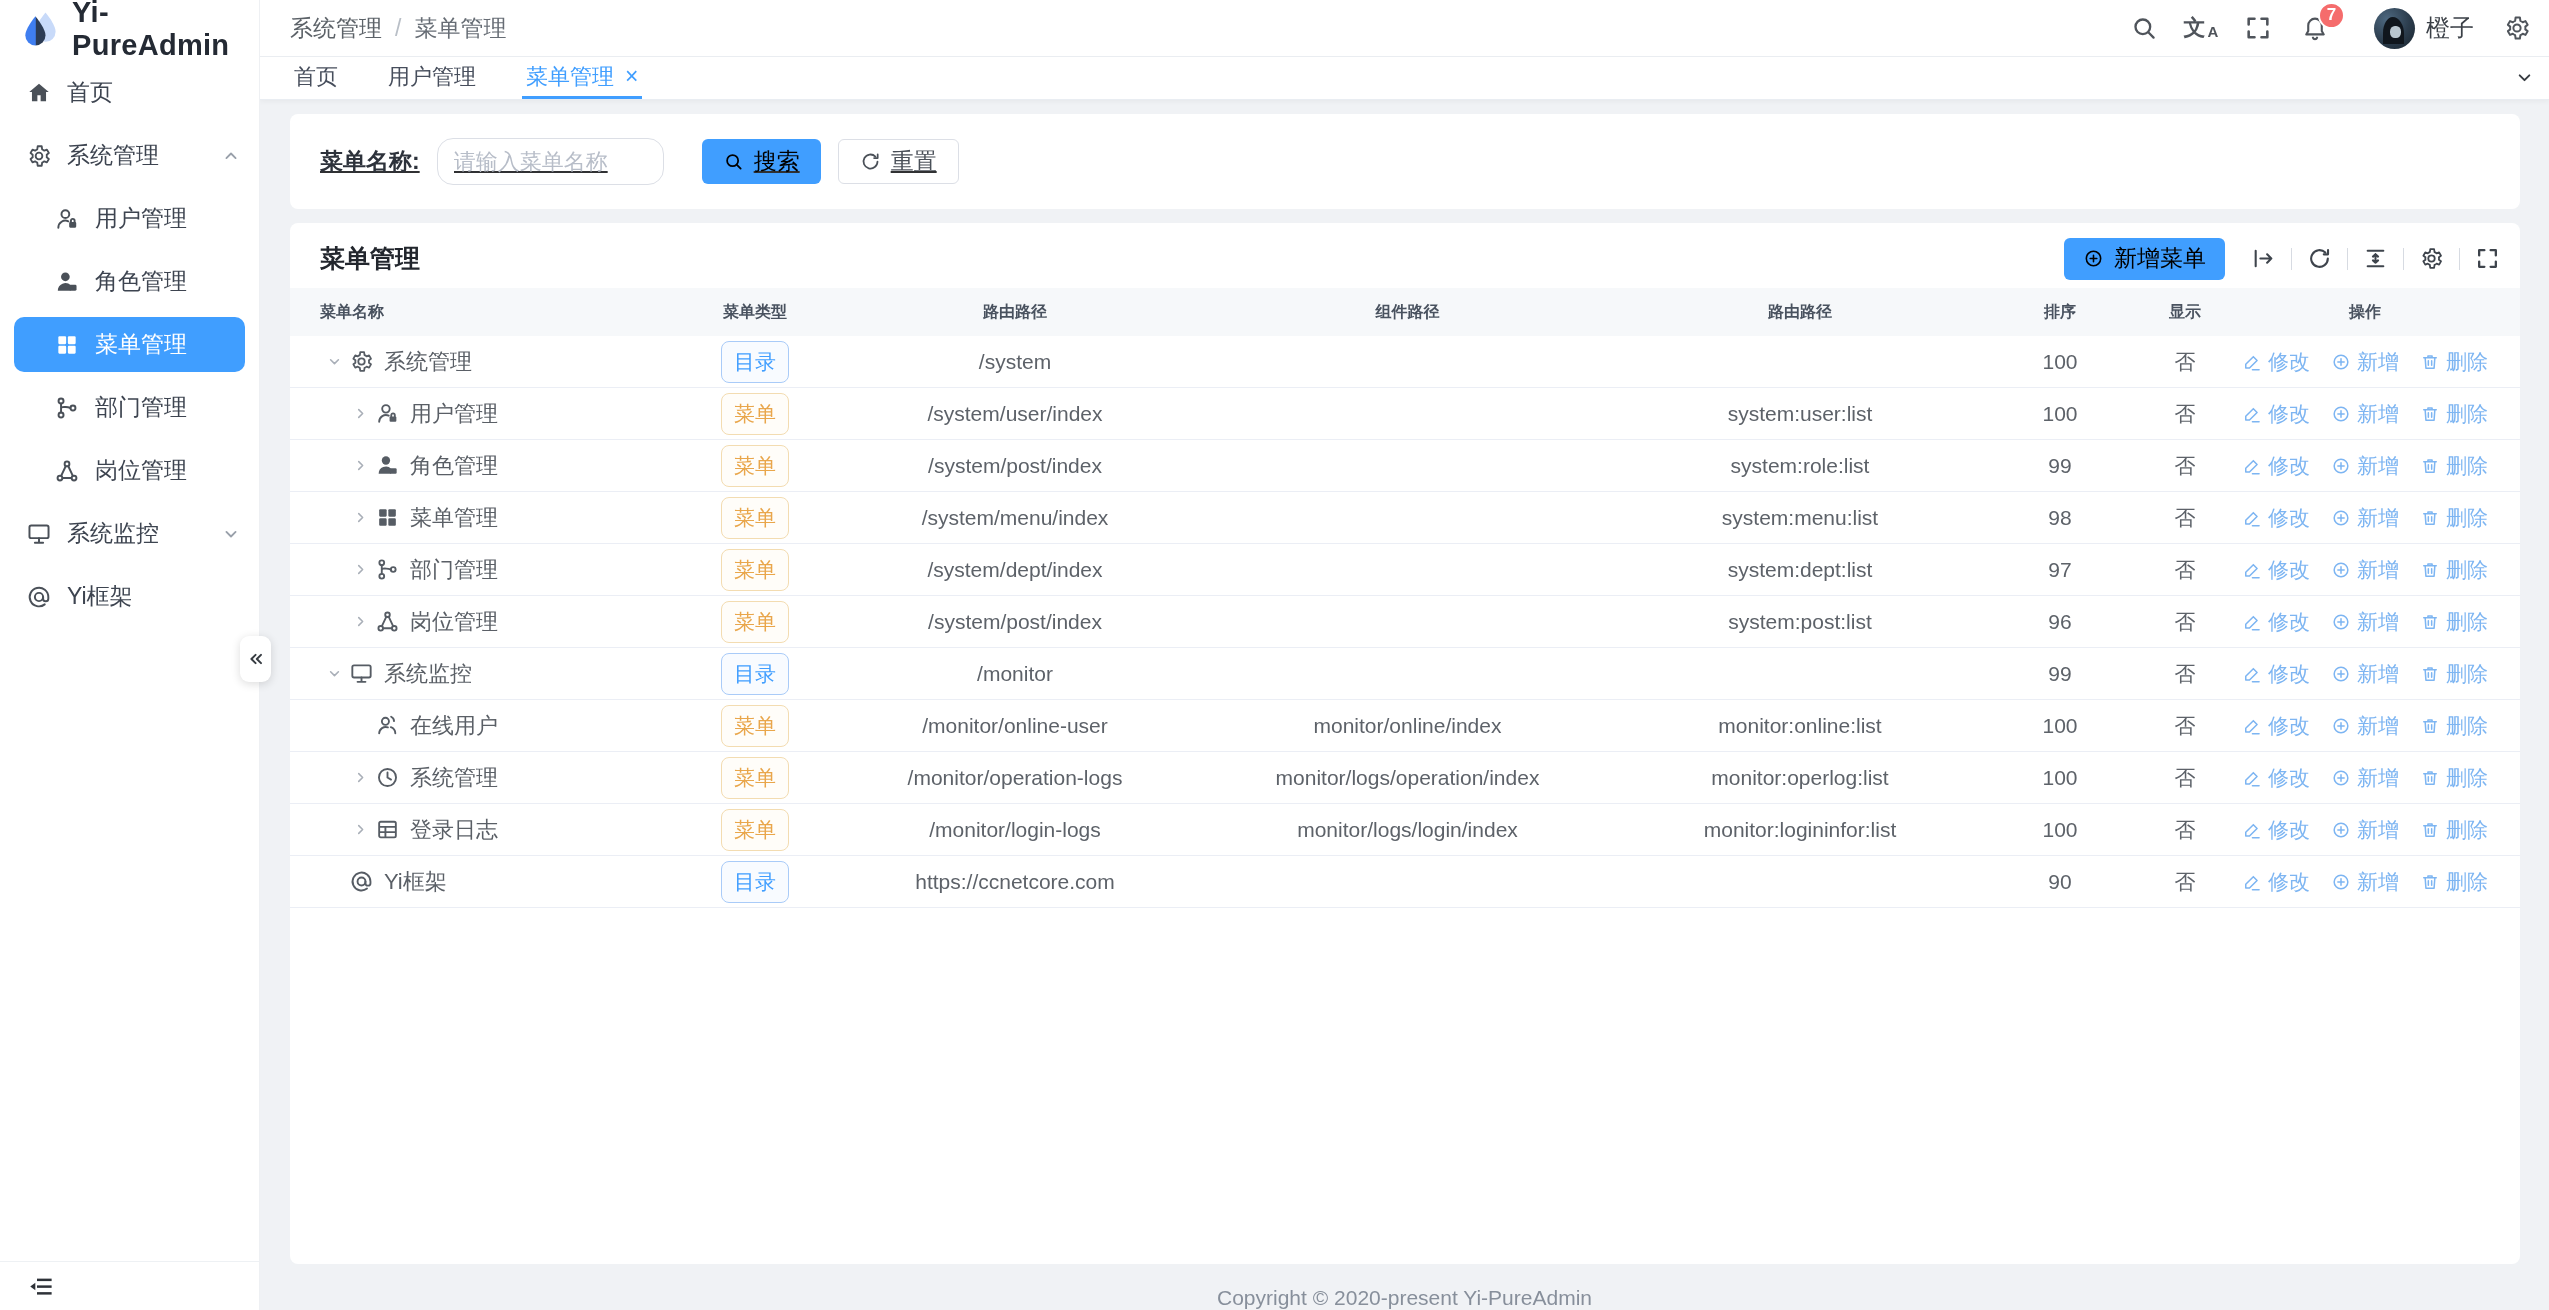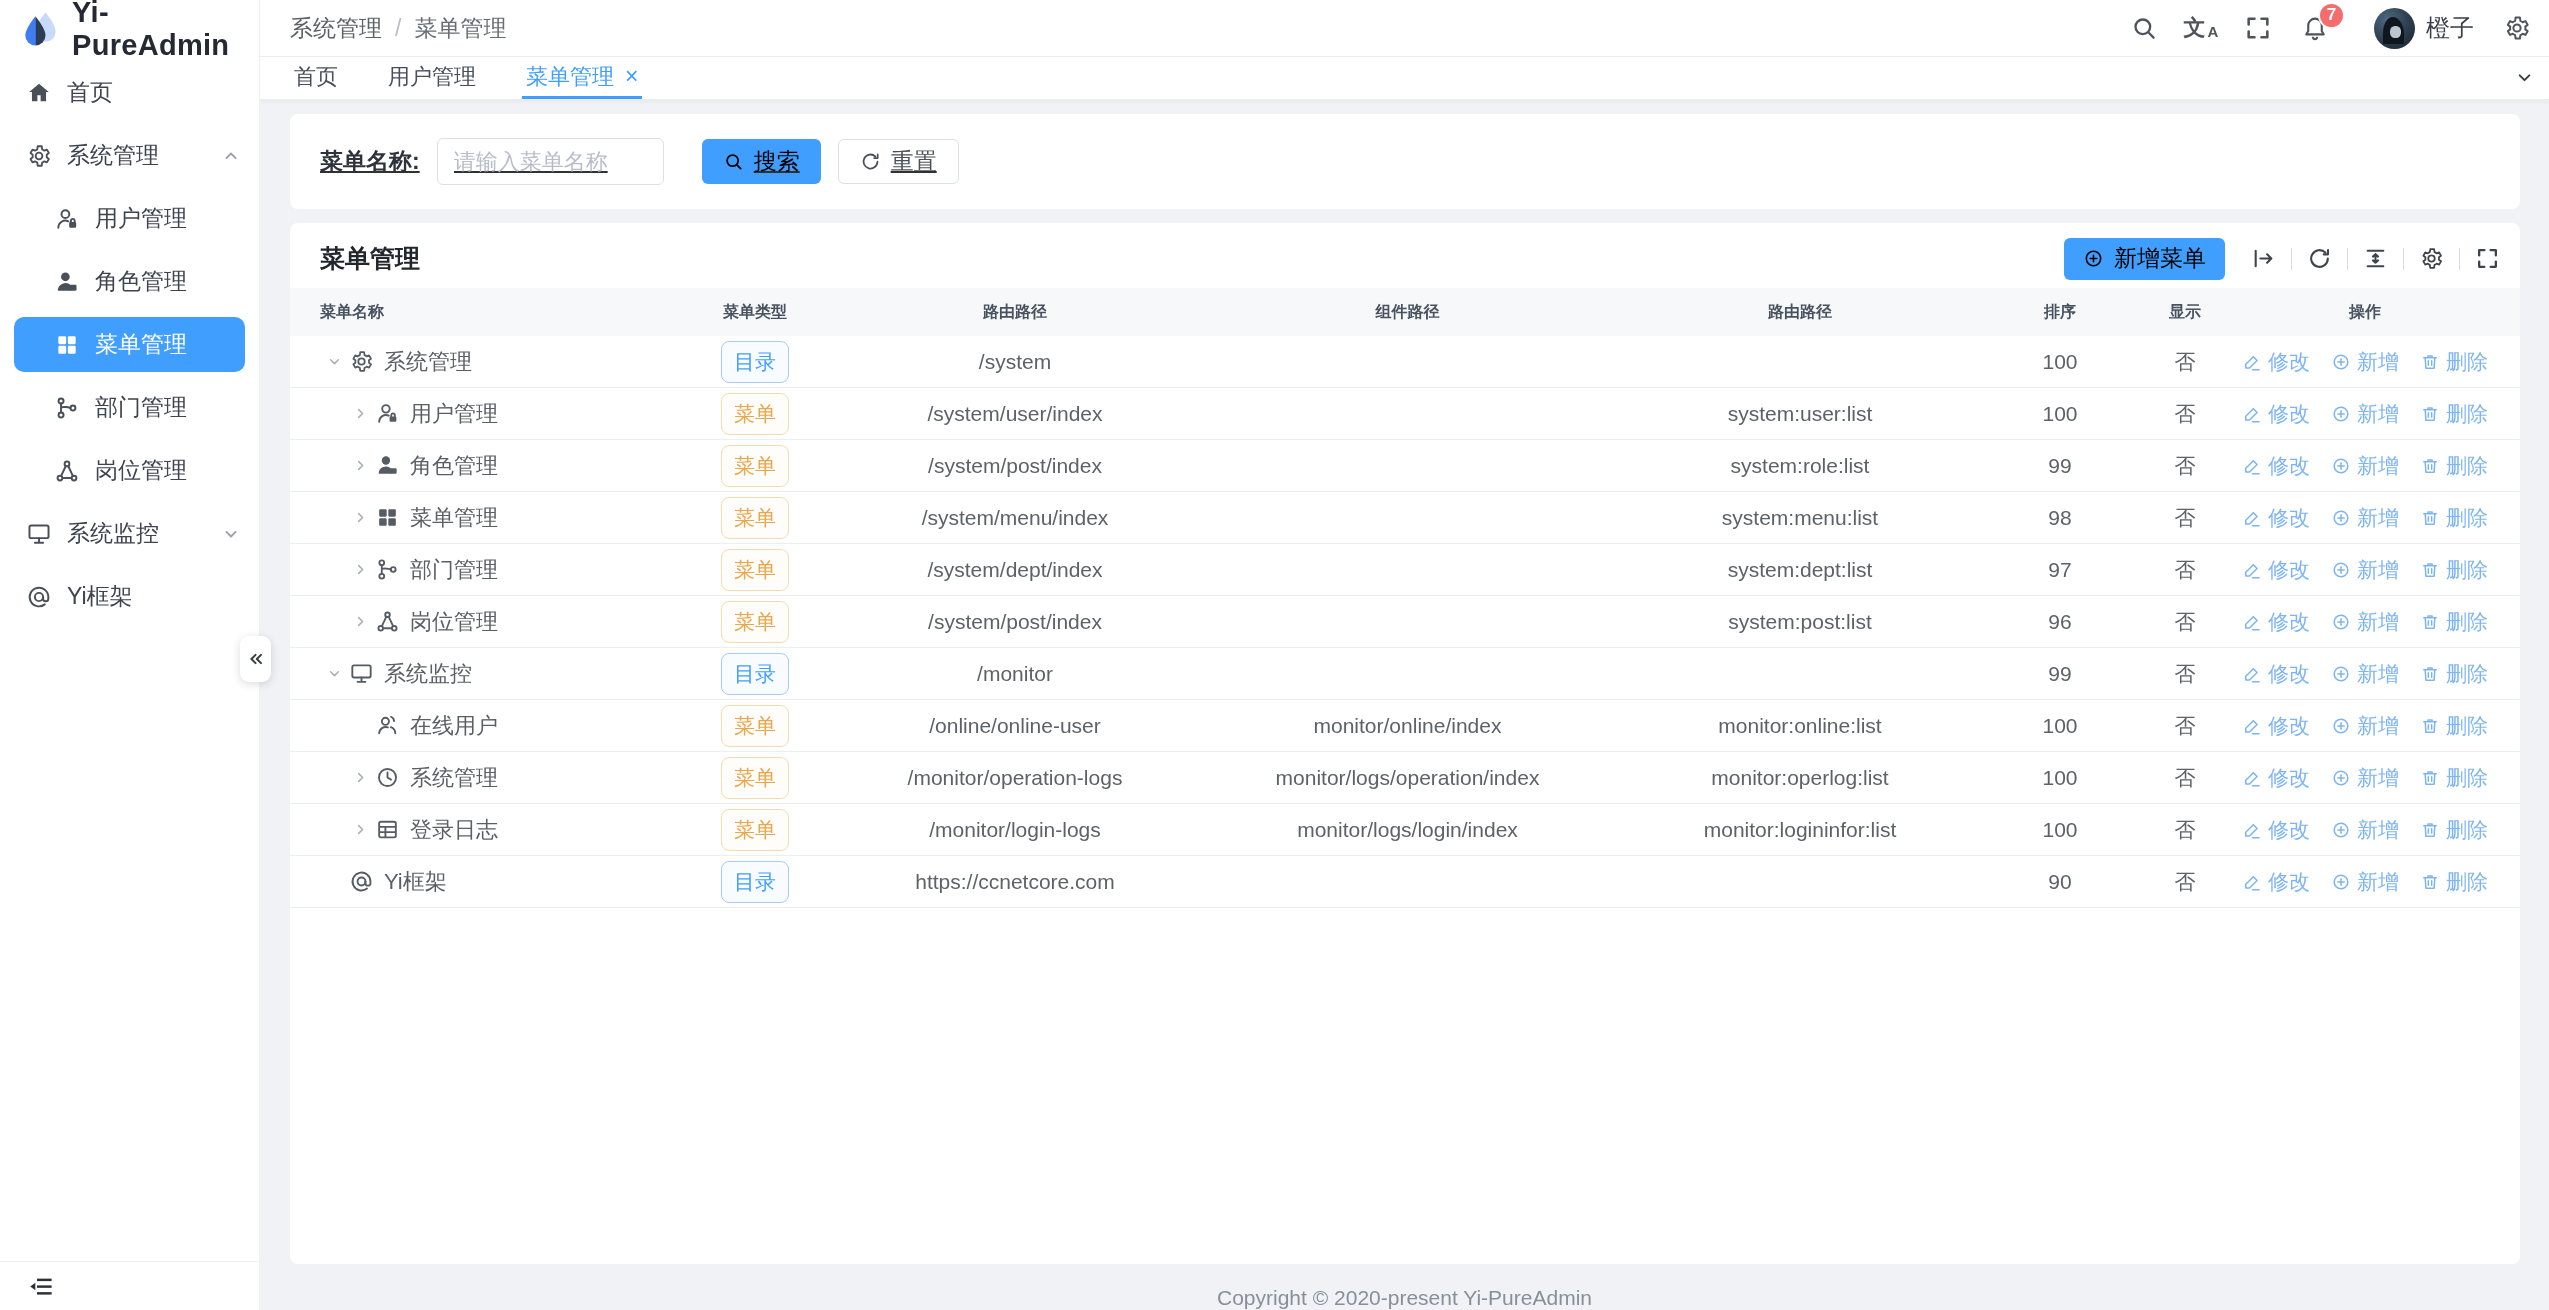--- a/index.html
+++ b/index.html
@@ -51,21 +51,21 @@
   .tab-bar{ height:43px; flex:none; background:#fff; display:flex; align-items:stretch; padding-left:30px; border-bottom:1px solid #e9edf2; box-shadow:0 2px 5px rgba(0,0,0,.04); position:relative;}
   .tab{ display:flex; align-items:center; font-size:22px; color:#474e5c; padding:0 4px; margin-right:42px; cursor:pointer; border-bottom:3px solid transparent;}
   .tab.active{ color:var(--primary,#409eff); border-bottom-color:var(--primary,#409eff);}
   .tab-close{ margin-left:11px; font-size:23px; line-height:1; color:var(--primary,#409eff);}
   .tabbar-chevron{ position:absolute; right:0; top:0; height:40px; width:50px; display:flex; align-items:center; justify-content:center; color:#363b41; cursor:pointer;}
   .tabbar-chevron [data-icon]{ width:21px; height:21px;}
 
   .content{ flex:1; min-height:0; display:flex; flex-direction:column; padding:14px 29px 0 30px;}
   .search-card{ flex:none; height:95px; background:#fff; border-radius:8px; display:flex; align-items:center; padding:0 30px;text-decoration:underline;}
   .search-label{ font-size:23px; font-weight:bold; color:#2d323b;}
-  .search-input{ width:227px; height:47px; margin-left:17px; border:1px solid #dcdfe6; border-radius:6px; padding:0 16px; font-size:22px; color:#4d535b; outline:none; background:#fff;}
+  .search-input{ width:227px; height:47px; margin-left:17px; border:1px solid #dcdfe6; border-radius:16px; padding:0 16px; font-size:22px; color:#4d535b; outline:none; background:#fff;}
   .search-input::placeholder{ color:#b7bdc8;}
   .btn{ height:45px; border:none; border-radius:6px; font-size:23px; font-family:inherit; display:inline-flex; align-items:center; gap:10px; padding:0 21px; cursor:pointer;}
   .btn [data-icon]{ width:21px; height:21px;}
   .btn-primary{ background:var(--primary,#409eff); color:#000000; margin-left:38px;}
   .btn-plain{ background:#fff; border:1px solid #dcdfe6; color:#4a5058; margin-left:17px;}
 
   .main-card{ flex:1; min-height:0; background:#fff; border-radius:8px; margin-top:14px; margin-bottom:3px; display:flex; flex-direction:column; overflow:hidden;}
   .card-header{ height:65px; flex:none; display:flex; align-items:center; padding:6px 20px 0 30px;}
   .card-title{ font-size:25px; font-weight:bold; color:#22262d;}
   .card-tools{ margin-left:auto; display:flex; align-items:center;}
@@ -793,21 +793,21 @@
                 <svg viewBox="0 0 24 24" fill="none" stroke="currentColor" stroke-width="1.8" stroke-linecap="round">
                   <circle cx="10" cy="8" r="3.4"></circle>
                   <path d="M4 19.5a6.3 6.3 0 0 1 8.4-5.7M15.2 13.6a6.5 6.5 0 0 1 4.3 5.9M15.5 3.6a4.8 4.8 0 0 1 2.8 4.2"></path>
                 </svg>
               </span>
               <span class="row-label">在线用户</span>
             </div>
             <div class="cell c-type">
               <span class="tag" data-type="menu">菜单</span>
             </div>
-            <div class="cell c-route">/online/online-user</div>
+            <div class="cell c-route">/monitor/online-user</div>
             <div class="cell c-comp">monitor/online/index</div>
             <div class="cell c-perms">monitor:online:list</div>
             <div class="cell c-sort">100</div>
             <div class="cell c-show">否</div>
             <div class="cell c-ops">
               <span class="op-link">
                 <span data-icon="edit">
                   <svg viewBox="0 0 24 24" fill="none" stroke="currentColor" stroke-width="1.8" stroke-linecap="round" stroke-linejoin="round">
                     <path d="m13.6 5.6 4.5 4.5L9 19.2H4.5v-4.5z"></path>
                     <path d="M12.5 21.2h8"></path>

